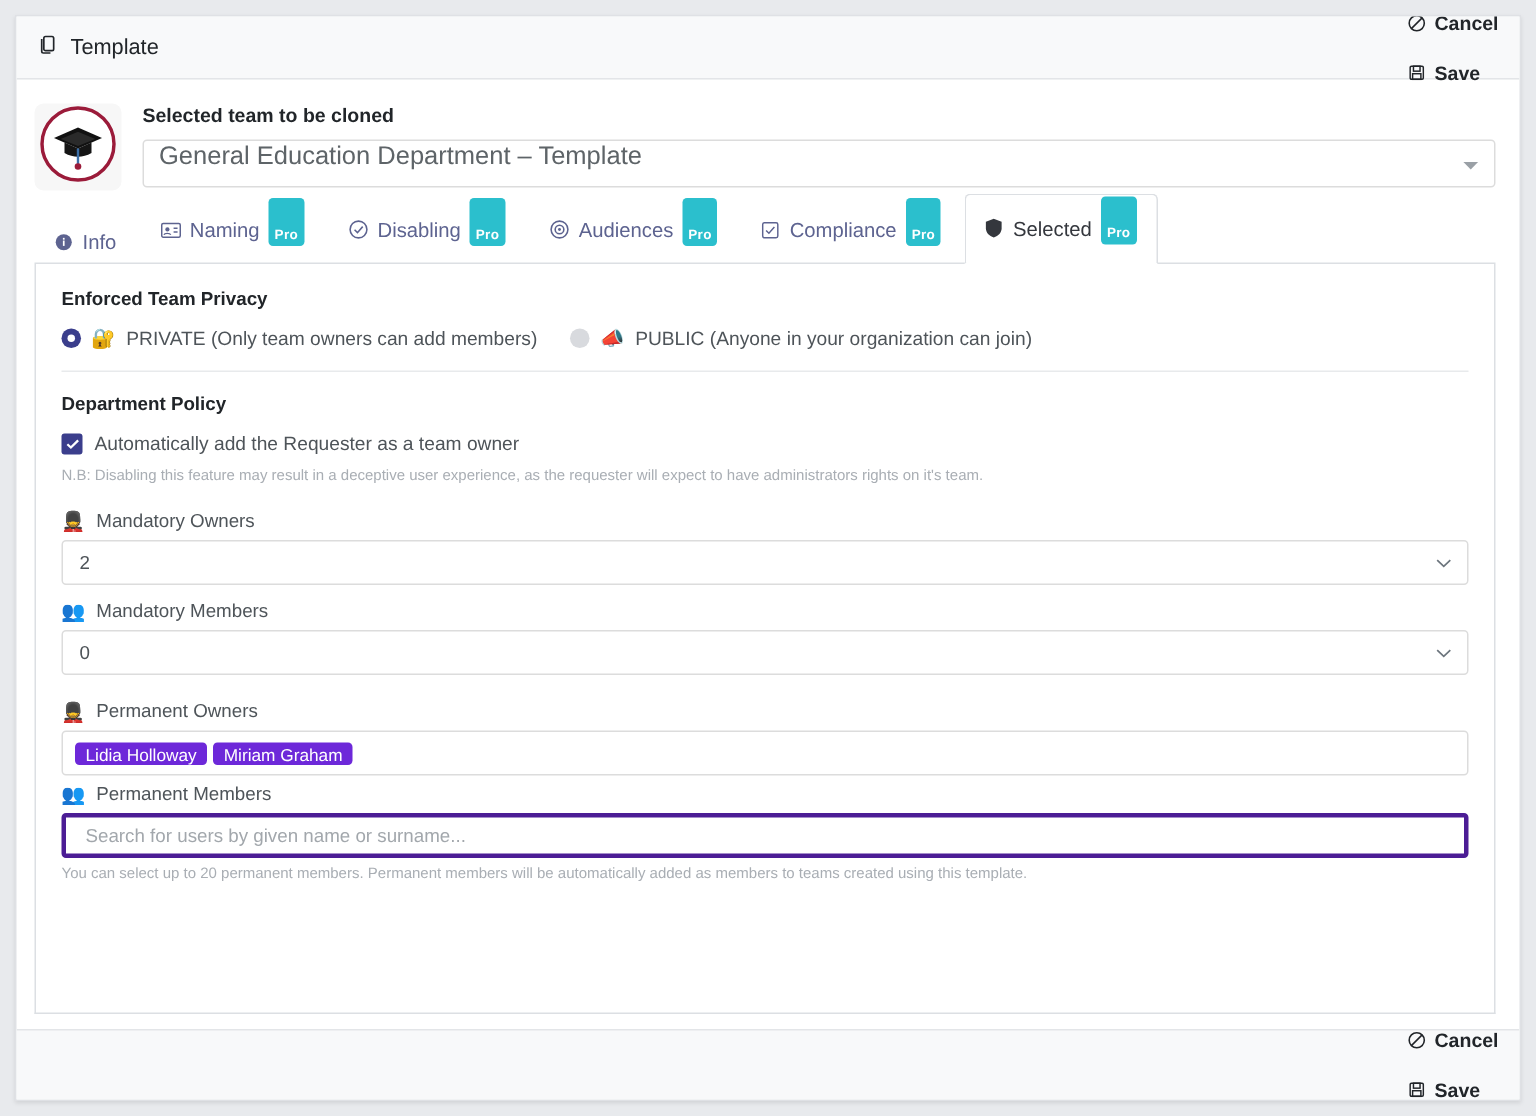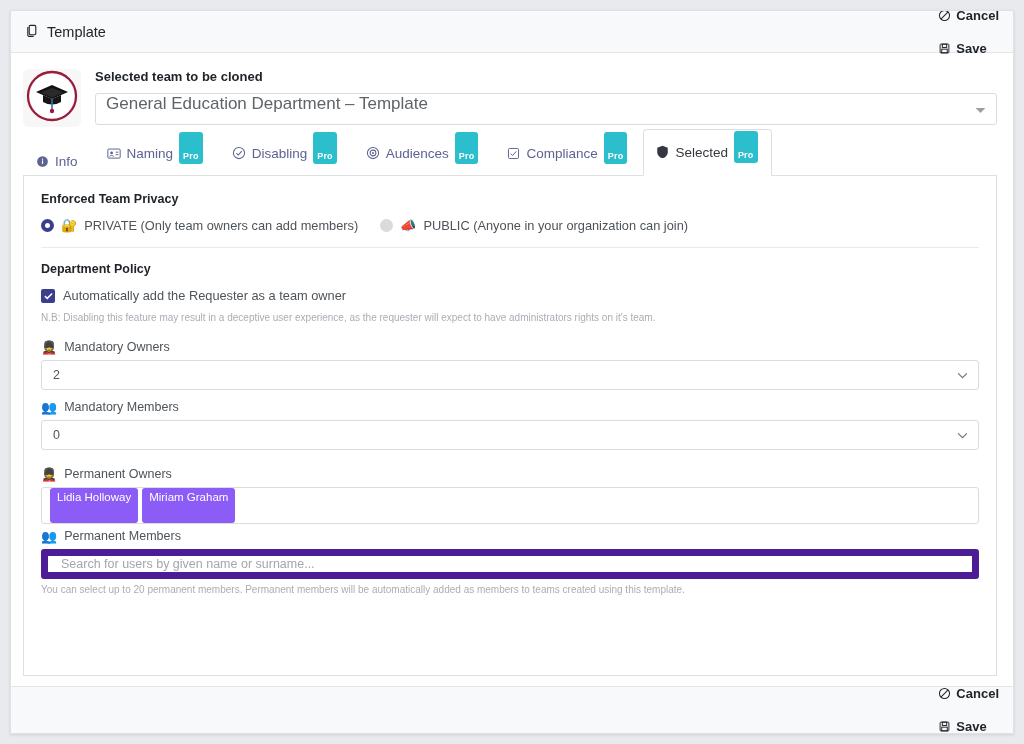--- a/index.html
+++ b/index.html
@@ -225,32 +225,32 @@
     min-height: 30px;
     border: 1px solid #dcdcdc;
     border-radius: 3px;
     background: #fff;
     display: flex; align-items: center;
     gap: 4px;
     padding: 0 8px;
     margin-bottom: 5px;
   }
   .tag {
-    background: #8b5cf6;
+    background: #6d28d9;
     color: #ffffff;
     font-size: 11.5px;
-    padding: 3px 7px 20px 7px;
+    padding: 3px 7px 0 7px;
     border-radius: 3px;
     white-space: nowrap;
     cursor: pointer;
   }
 
   .input-box {
     height: 30px;
-    border: 7px solid #4c1d95;
+    border: 3px solid #4c1d95;
     border-radius: 3px;
     background: #fff;
     display: flex; align-items: center;
     padding: 0 11px;
     margin-bottom: 5px;
   }
   .input-box input {
     border: none; outline: none;
     width: 100%;
     font-size: 12.5px;

